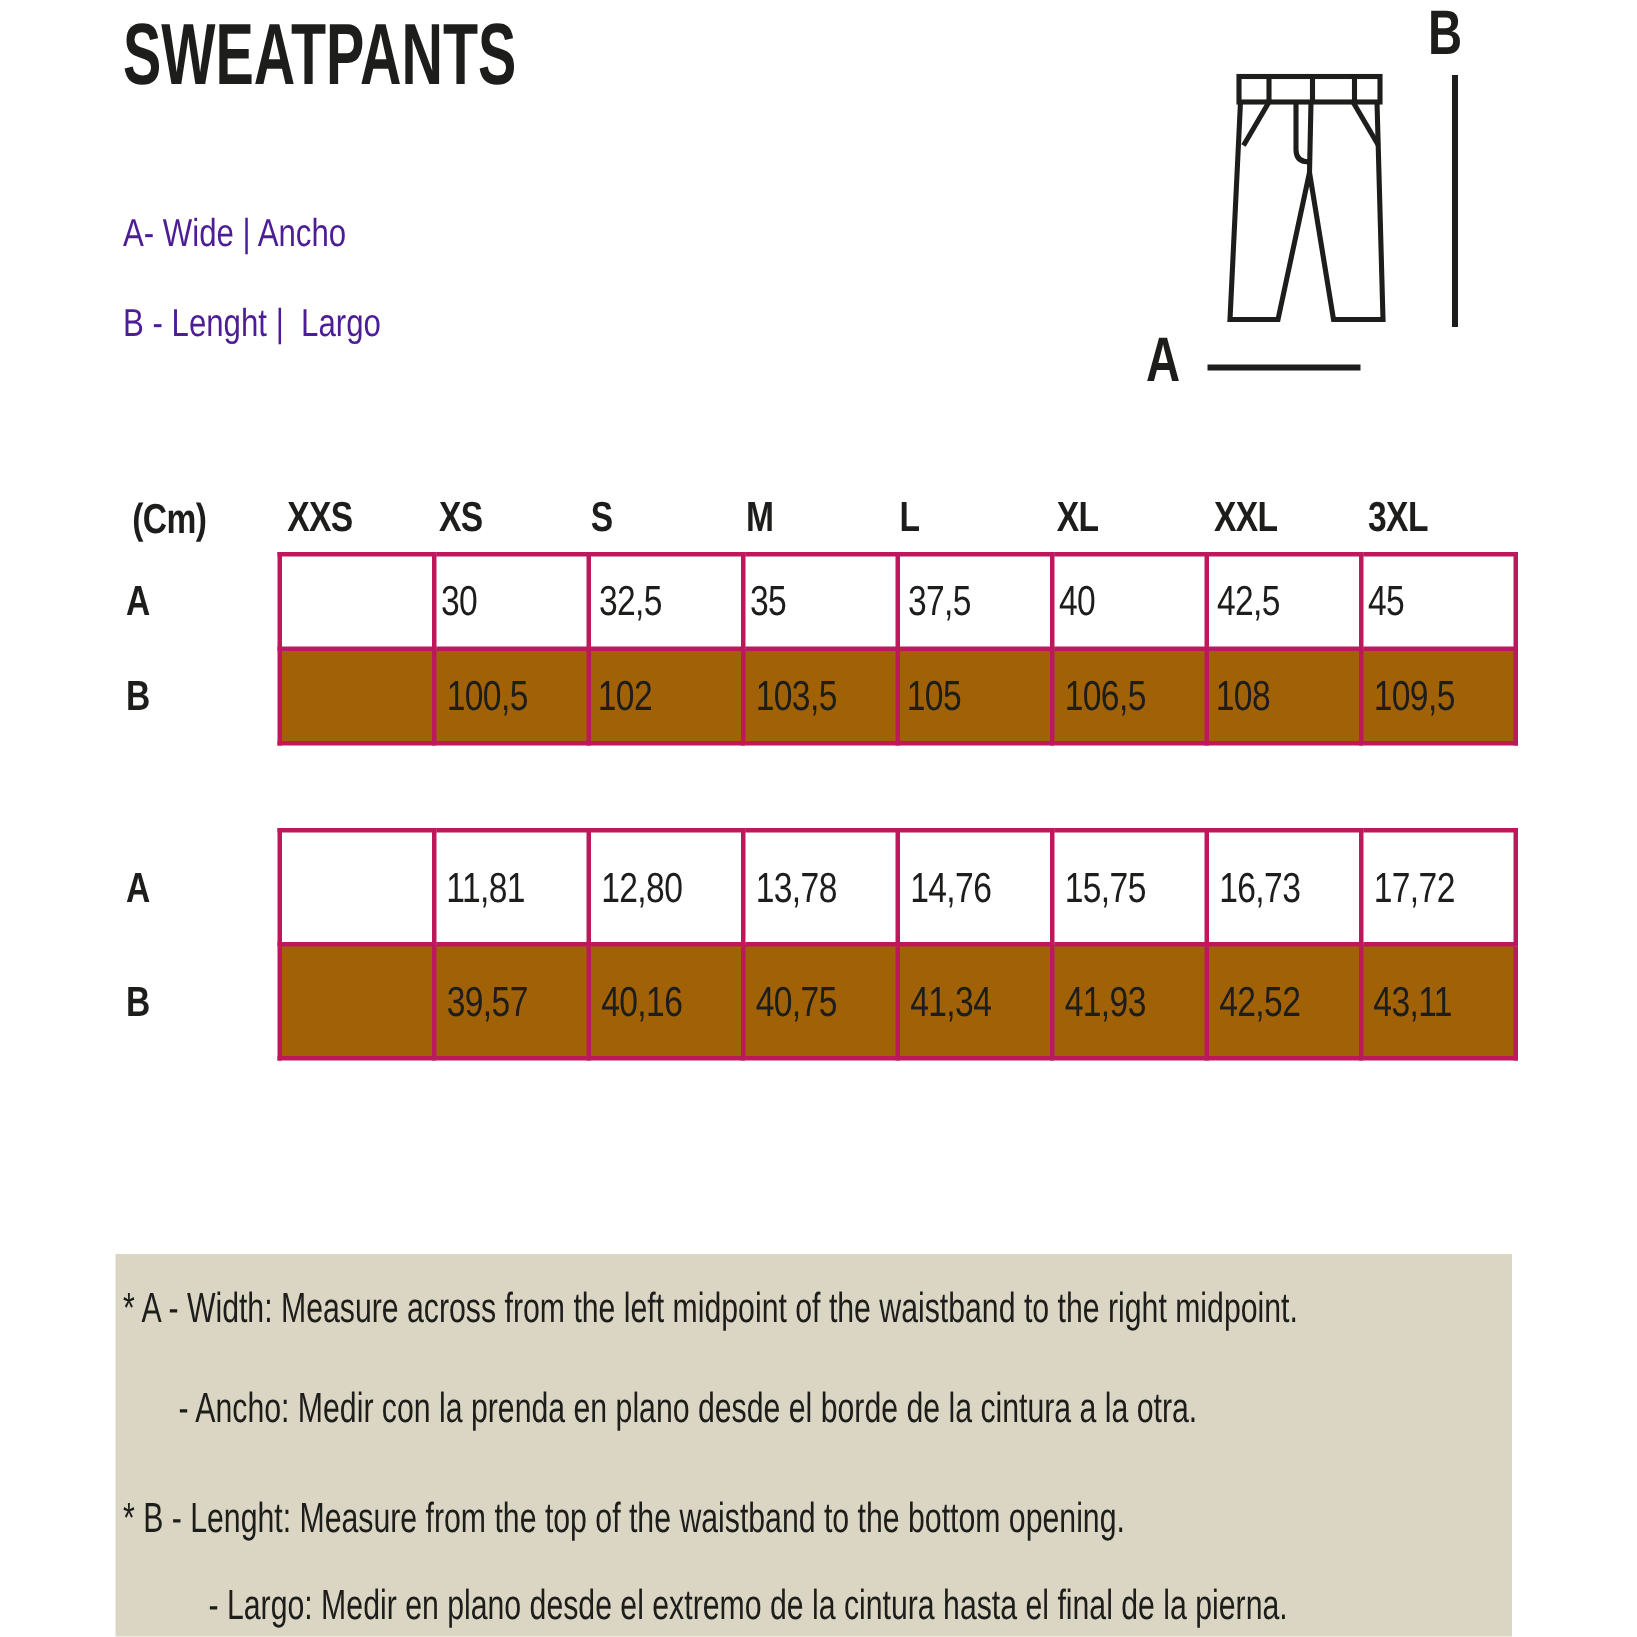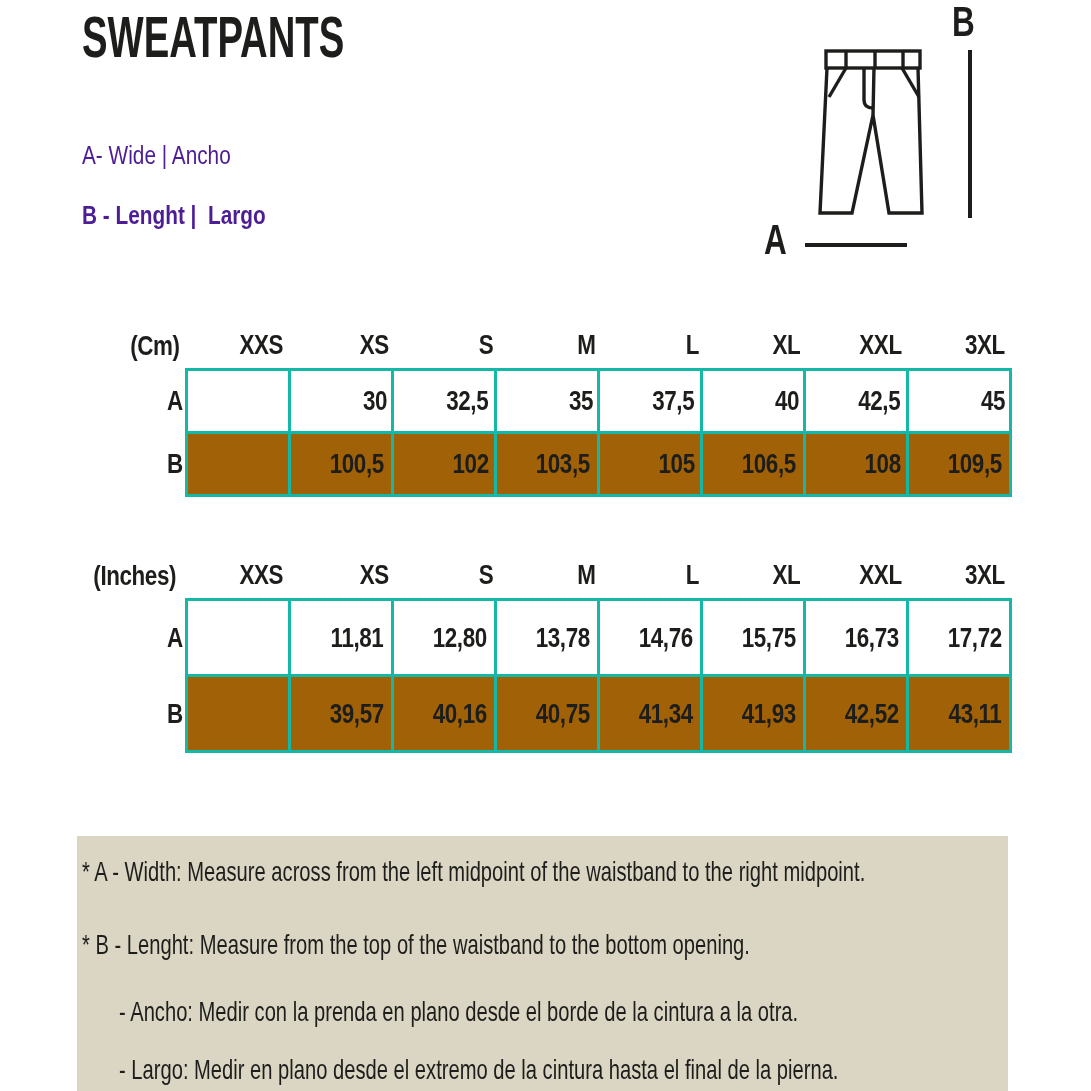--- a/index.html
+++ b/index.html
@@ -9,54 +9,54 @@
     color:#1d1d1b;overflow:hidden;
   }
   .cond{display:inline-block;transform-origin:left center;}
   
   .title{position:absolute;left:82px;top:3px;font-size:58px;font-weight:700;
          letter-spacing:0px;white-space:pre;}
   .title .cond{transform:scaleX(0.66);}
   .legend-line{position:absolute;left:82px;font-size:26px;color:#4c1d95;white-space:pre;}
   .legend-line .cond{transform:scaleX(0.80);}
   .legend-a{top:140px;}
-  .legend-b{top:200px;font-weight:bold;}
+  .legend-b{top:200px;}
   
   .pants-svg{position:absolute;left:818px;top:47px;}
   .dim-letter{position:absolute;font-size:42px;font-weight:700;}
   .dim-letter .cond{transform:scaleX(0.75);}
   .letter-b{left:952px;top:-2px;}
   .letter-a{left:764px;top:216px;}
   .line-b{position:absolute;left:968px;top:50px;width:4px;height:168px;background:#1d1d1b;}
   .line-a{position:absolute;left:805px;top:243px;width:102px;height:4px;background:#1d1d1b;}
   
   .size-table{position:absolute;left:82px;border-collapse:collapse;table-layout:fixed;}
   .t1{top:322px;}
   .t2{top:552px;}
-  .size-table th,.size-table td{padding:0;text-align:right;vertical-align:middle;
+  .size-table th,.size-table td{padding:0;text-align:left;vertical-align:middle;
       font-size:28px;letter-spacing:-0.5px;}
   .size-table th{font-weight:700;}
   .size-table col.c-label{width:104px;}
   .size-table col.c-size{width:103px;}
   .size-table tr.head th{height:46px;border:none;}
-  .size-table td{border:3px solid #14b8a6;font-weight:700;background:#ffffff;padding-left:32px;}
+  .size-table td{border:3px solid #be185d;font-weight:400;background:#ffffff;}
   .size-table th.rl{border:none;background:#ffffff;font-weight:700;}
   .t1 tr.body{height:63px;}
   .t2 tr.body{height:76px;}
   .size-table tr.rowB td{background:#a16207;}
   .size-table .cond{transform:scaleX(0.80);transform-origin:center center;}
   
   .notes-box{position:absolute;left:77px;top:836px;width:931px;height:329px;
              background:#dbd6c3;}
   .note-line{margin:0;padding-left:5px;font-size:28px;line-height:30px;white-space:pre;}
   .note-line .cond{transform:scaleX(0.72);}
   .note-1{padding-top:21px;}
   .note-2{margin-top:37px;padding-left:42px;}
   .note-3{margin-top:43px;}
-  .note-4{margin-top:28px;padding-left:42px;}
+  .note-4{margin-top:28px;padding-left:62px;}
 </style>
 </head>
 <body>
 
 <div class="title"><span class="cond">SWEATPANTS</span></div>
 <div class="legend-line legend-a"><span class="cond">A- Wide | Ancho</span></div>
 <div class="legend-line legend-b"><span class="cond">B - Lenght |  Largo</span></div>
 
 <svg class="pants-svg" width="108" height="170" viewBox="0 0 108 170" fill="none" stroke="#1d1d1b" stroke-width="3.4">
   <rect x="8" y="4" width="94" height="17"></rect>
@@ -129,31 +129,20 @@
       <col class="c-size">
       <col class="c-size">
       <col class="c-size">
       <col class="c-size">
       <col class="c-size">
       <col class="c-size">
       <col class="c-size">
       <col class="c-size">
     </colgroup>
   <tbody>
-      <tr class="head">
-    <th><span class="cond">(Inches)</span></th>
-    <th><span class="cond">XXS</span></th>
-    <th><span class="cond">XS</span></th>
-    <th><span class="cond">S</span></th>
-    <th><span class="cond">M</span></th>
-    <th><span class="cond">L</span></th>
-    <th><span class="cond">XL</span></th>
-    <th><span class="cond">XXL</span></th>
-    <th><span class="cond">3XL</span></th>
-  </tr>
   <tr class="body rowA">
     <th class="rl"><span class="cond">A</span></th>
     <td><span class="cond"></span></td>
     <td><span class="cond">11,81</span></td>
     <td><span class="cond">12,80</span></td>
     <td><span class="cond">13,78</span></td>
     <td><span class="cond">14,76</span></td>
     <td><span class="cond">15,75</span></td>
     <td><span class="cond">16,73</span></td>
     <td><span class="cond">17,72</span></td>
@@ -167,16 +156,16 @@
     <td><span class="cond">41,34</span></td>
     <td><span class="cond">41,93</span></td>
     <td><span class="cond">42,52</span></td>
     <td><span class="cond">43,11</span></td>
   </tr>
 </tbody>
   </table>
 
 <div class="notes-box">
   <p class="note-line note-1"><span class="cond">* A - Width: Measure across from the left midpoint of the waistband to the right midpoint.</span></p>
+  <p class="note-line note-2"><span class="cond">- Ancho: Medir con la prenda en plano desde el borde de la cintura a la otra.</span></p>
   <p class="note-line note-3"><span class="cond">* B - Lenght: Measure from the top of the waistband to the bottom opening.</span></p>
-  <p class="note-line note-2"><span class="cond">- Ancho: Medir con la prenda en plano desde el borde de la cintura a la otra.</span></p>
   <p class="note-line note-4"><span class="cond">- Largo: Medir en plano desde el extremo de la cintura hasta el final de la pierna.</span></p>
 </div>
 
 </body></html>

